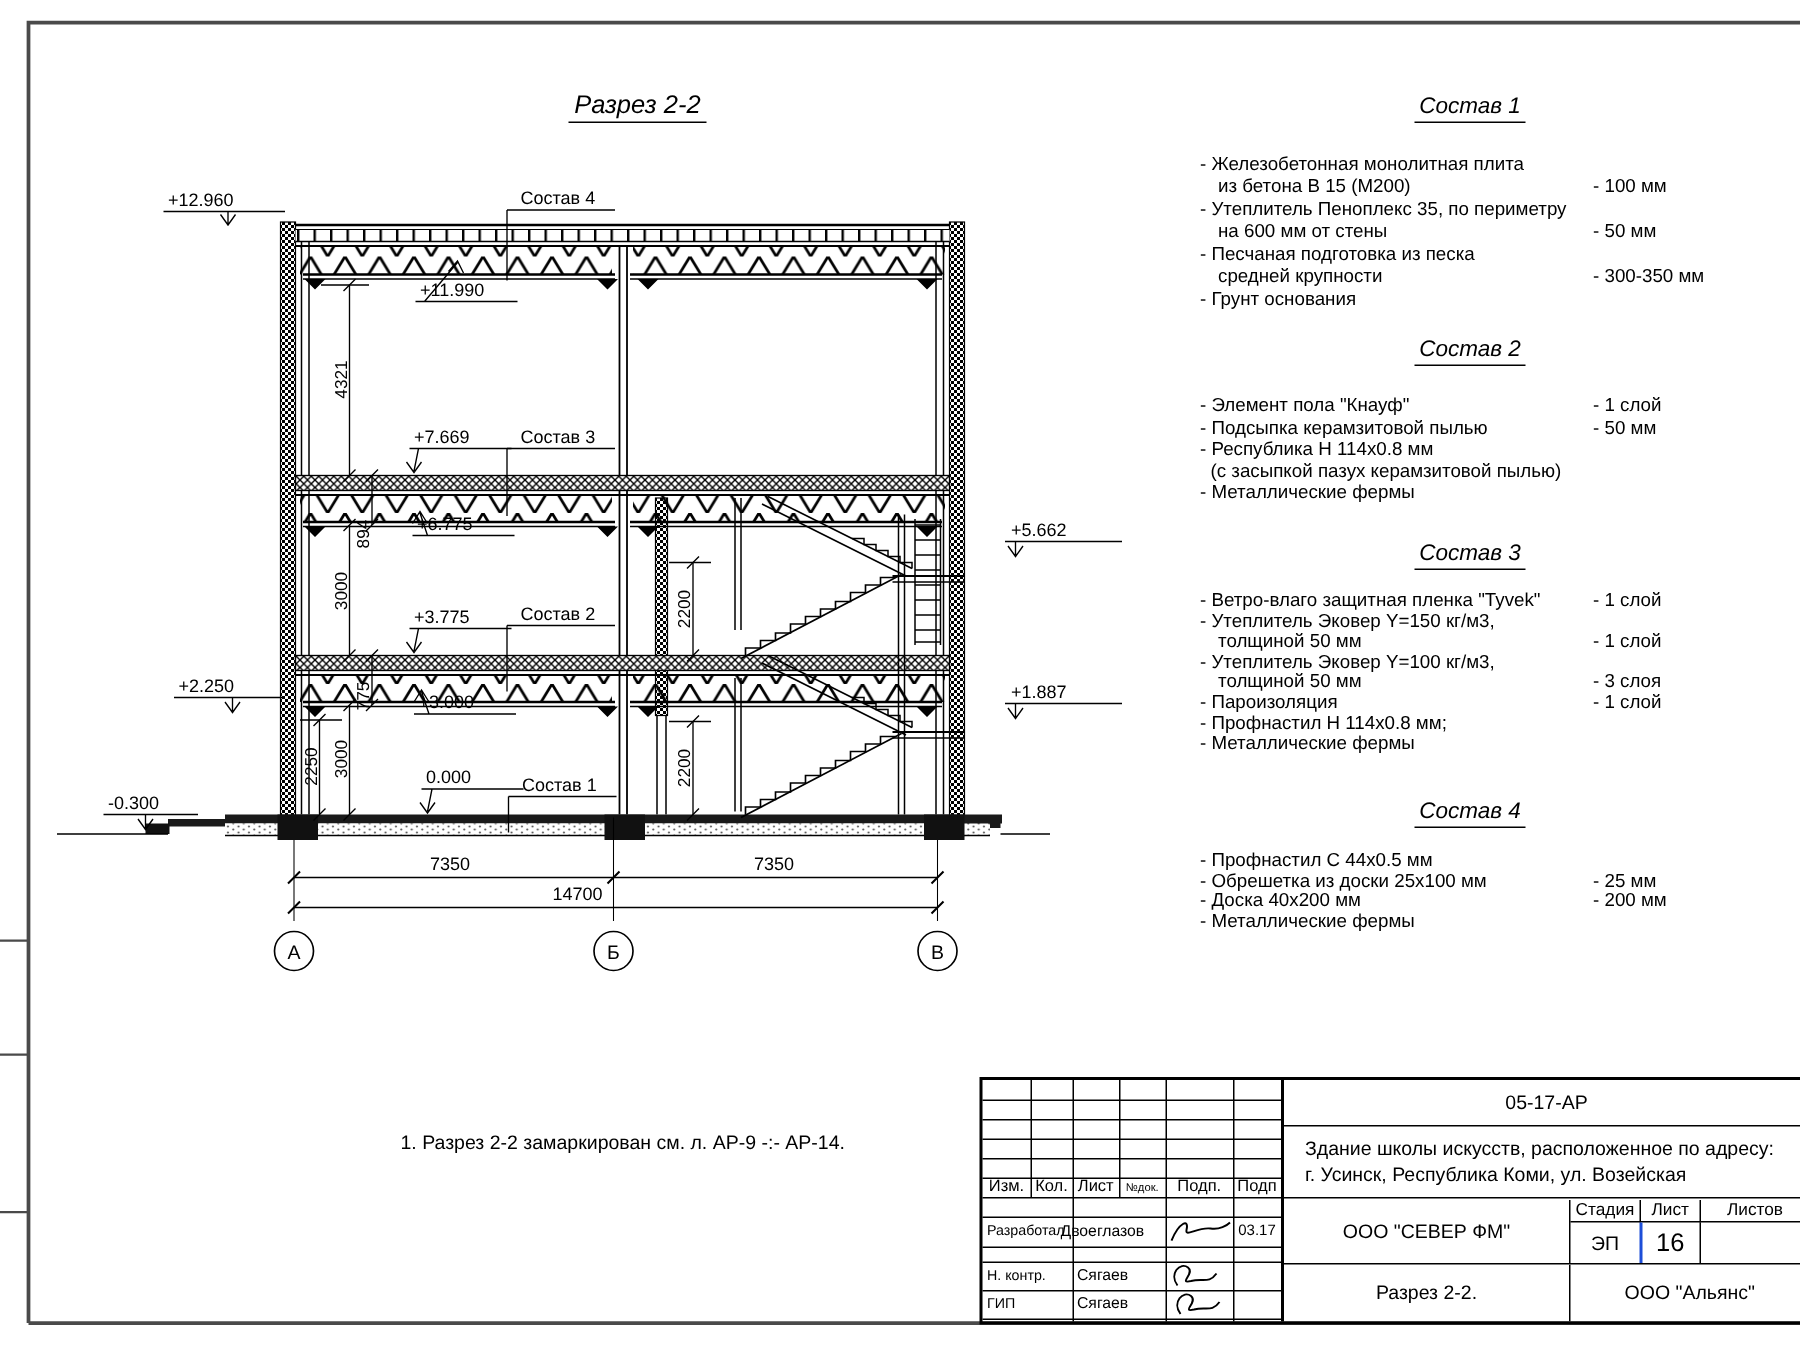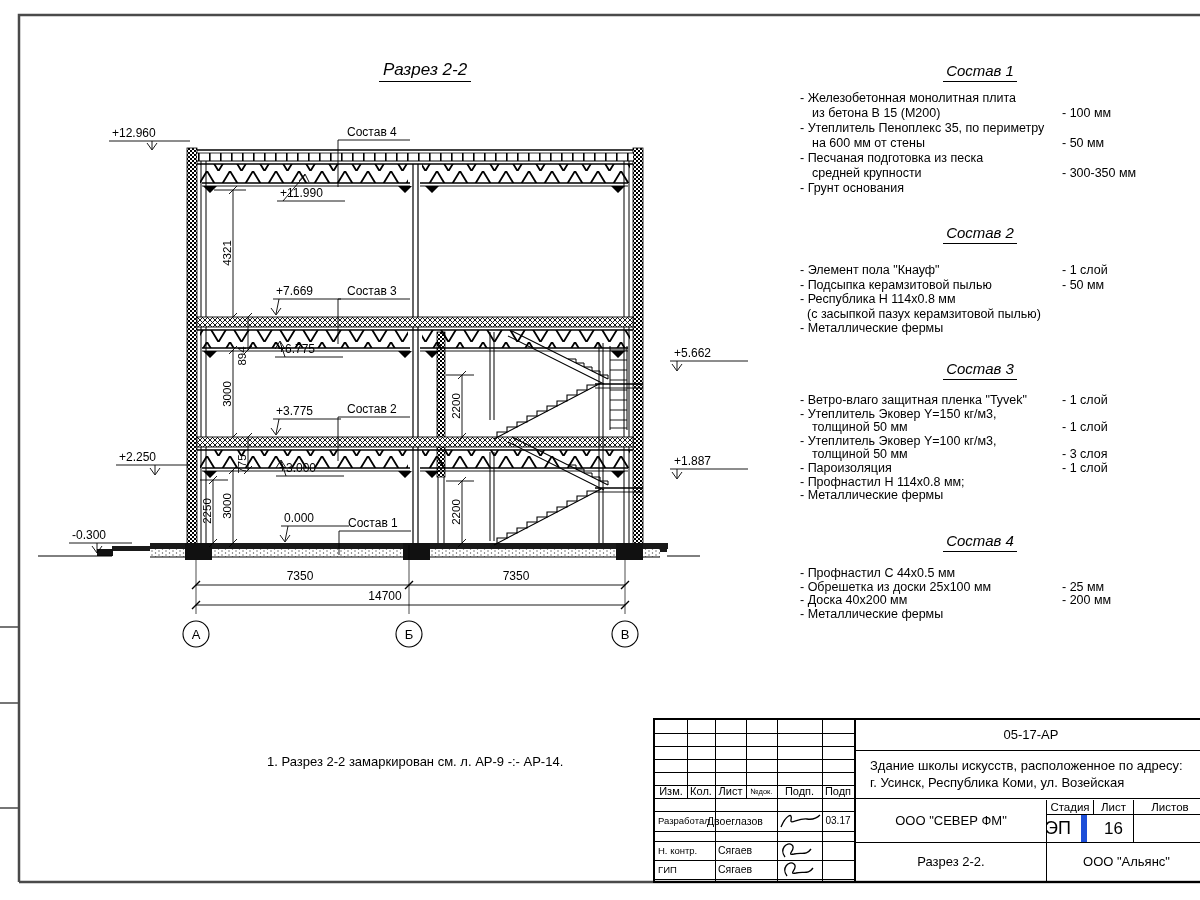--- a/index.html
+++ b/index.html
@@ -248,21 +248,21 @@
   </svg>
 
   <div class="abs" id="dwg-title">
     <span>Разрез 2-2</span>
   </div>
 
   <div class="abs" id="note">1. Разрез 2-2 замаркирован см. л. АР-9 -:- АР-14.</div>
 
   <div class="comp" style="top:62px">
     <div class="chead"><span>Состав 1</span></div>
-    <div class="crows lh15" style="margin-top:12px">
+    <div class="crows lh15" style="margin-top:23px">
       <div class="crow"><span class="ct">- Железобетонная  монолитная плита</span><span class="cv"></span></div>
       <div class="crow"><span class="ct ind">из бетона В 15 (М200)</span><span class="cv">- 100 мм</span></div>
       <div class="crow"><span class="ct">- Утеплитель Пеноплекс 35, по периметру</span><span class="cv"></span></div>
       <div class="crow"><span class="ct ind">на 600 мм от стены</span><span class="cv">- 50 мм</span></div>
       <div class="crow"><span class="ct">- Песчаная подготовка из песка</span><span class="cv"></span></div>
       <div class="crow"><span class="ct ind">средней крупности</span><span class="cv">- 300-350 мм</span></div>
       <div class="crow"><span class="ct">- Грунт основания</span><span class="cv"></span></div>
     </div>
   </div>
 
@@ -356,21 +356,21 @@
       <div class="cell ctr" style="left:0;top:0;width:350px;height:30px;line-height:30px;font-size:13px;border-bottom:1.5px solid #000">05-17-АР</div>
       <div class="cell" style="left:0;top:31px;width:350px;height:47px;border-bottom:1.5px solid #000;font-size:13px">
         <div style="padding:7px 0 0 14px">Здание школы искусств, расположенное по адресу:</div>
         <div style="padding:2px 0 0 14px">г. Усинск, Республика Коми, ул. Возейская</div>
       </div>
       <div class="cell" style="left:0;top:80px;width:350px;height:42px;border-bottom:1.5px solid #000">
         <div class="cell ctr" style="left:0;top:0;width:190px;height:42px;line-height:42px;font-size:13px;border-right:1.5px solid #000">ООО "СЕВЕР ФМ"</div>
         <div class="cell ctr" style="left:191px;top:0;width:46px;height:14px;line-height:14px;font-size:11.5px;border-right:1px solid #000;border-bottom:1px solid #000">Стадия</div>
         <div class="cell ctr" style="left:238px;top:0;width:39px;height:14px;line-height:14px;font-size:11.5px;border-right:1px solid #000;border-bottom:1px solid #000">Лист</div>
         <div class="cell ctr" style="left:278px;top:0;width:72px;height:14px;line-height:14px;font-size:11.5px;border-bottom:1px solid #000">Листов</div>
-        <div class="cell ctr" style="left:179px;top:15px;width:46px;height:27px;line-height:27px;font-size:18px;border-right:6px solid #1d4ed8">ЭП</div>
+        <div class="cell ctr" style="left:191px;top:15px;width:46px;height:27px;line-height:27px;font-size:13px;border-right:2px solid #1d4ed8">ЭП</div>
         <div class="cell ctr" style="left:238px;top:15px;width:39px;height:27px;line-height:27px;font-size:17px;border-right:1px solid #000">16</div>
         <div class="cell ctr" style="left:278px;top:15px;width:72px;height:27px;line-height:27px;font-size:12.5px"></div>
       </div>
       <div class="cell" style="left:0;top:123px;width:350px;height:38px">
         <div class="cell ctr" style="left:0;top:0;width:190px;height:38px;line-height:38px;font-size:13px;border-right:1.5px solid #000">Разрез 2-2.</div>
         <div class="cell ctr" style="left:191px;top:0;width:159px;height:38px;line-height:38px;font-size:13px">ООО "Альянс"</div>
       </div>
     </div>
   </div>
 

